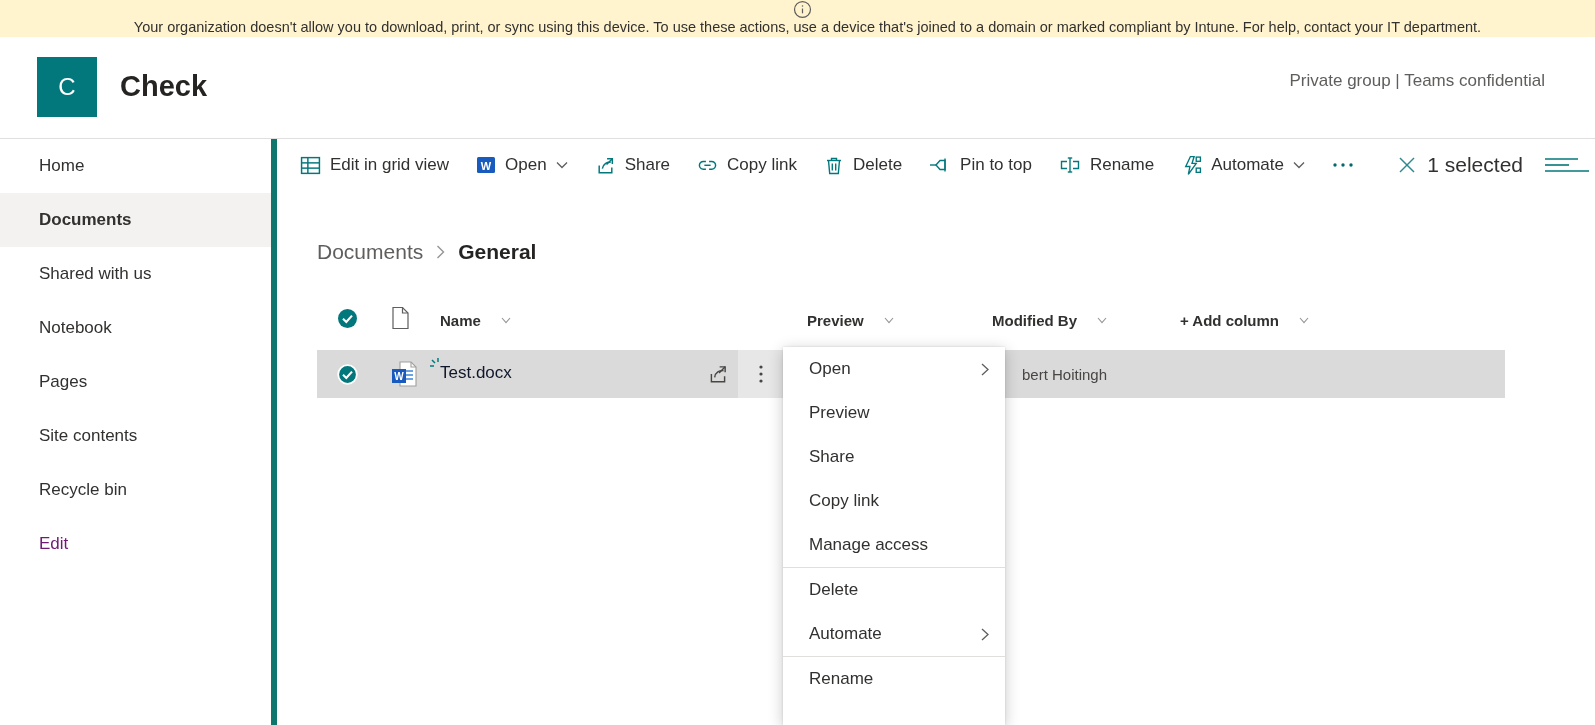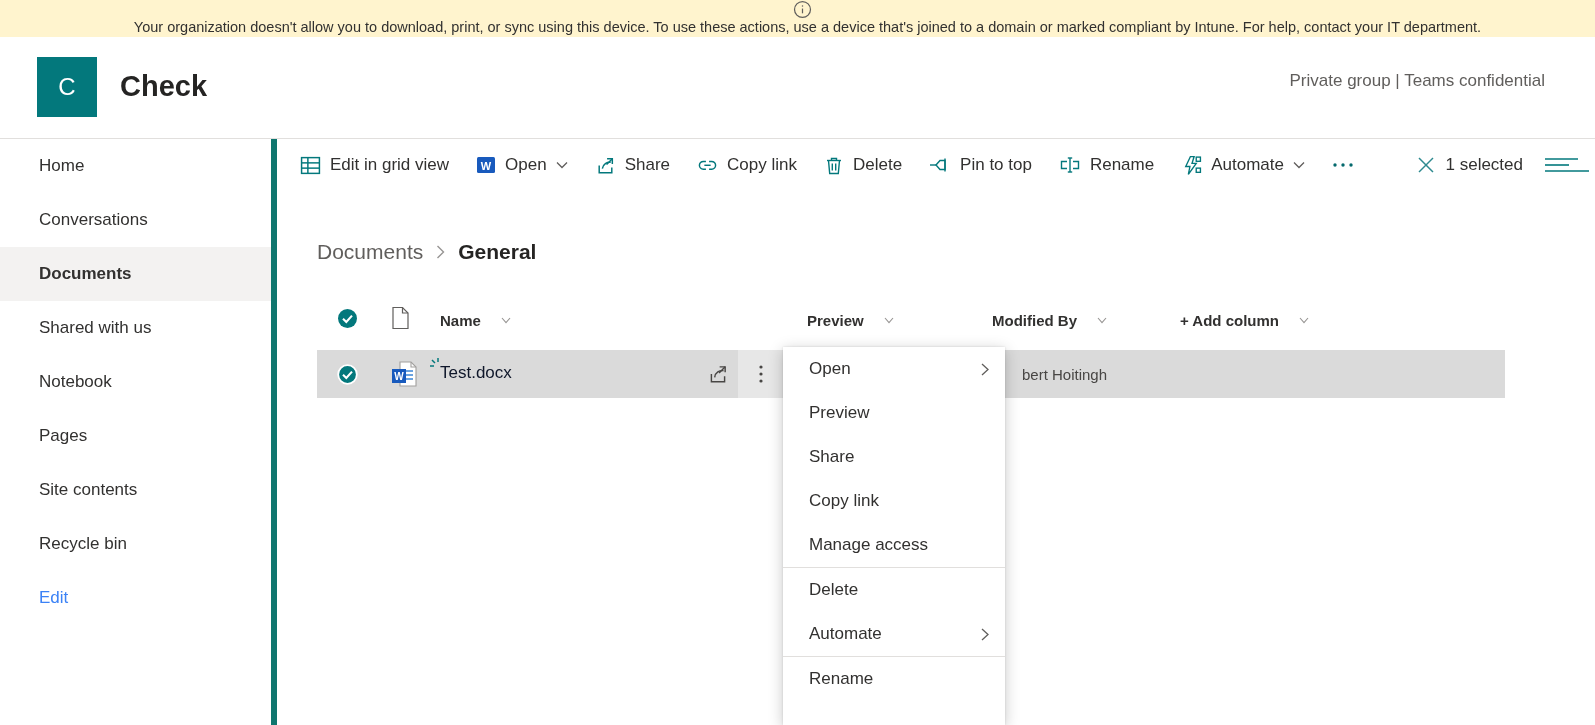--- a/index.html
+++ b/index.html
@@ -23,30 +23,30 @@
   .site-privacy { position:absolute; right:50px; top:34px; font-size:17px; color:#605e5c; }
 
   .hline { position:absolute; top:138px; left:0; width:1595px; height:1px; background:#e1dfdd; }
 
   
   .sidebar { position:absolute; top:139px; left:0; width:277px; height:586px;
     background:#fff; border-right:6px solid #0f766e; }
   .nav-item { height:54px; display:flex; align-items:center; padding-left:39px;
     font-size:17px; color:#323130; cursor:pointer; }
   .nav-item.sel { background:#f3f2f1; font-weight:700; }
-  .nav-item.accent { color:#3b82f6; }
+  .nav-item.accent { color:#701a75; }
 
   
   .toolbar { position:absolute; top:139px; left:278px; width:1317px; height:52px;
     background:#fff; display:flex; align-items:center; padding-left:22px; }
   .tb-item { display:flex; align-items:center; gap:9px; margin-right:27px;
     font-size:17px; color:#323130; cursor:pointer; white-space:nowrap; }
   .tb-right { position:absolute; right:0; top:0; height:52px; display:flex;
     align-items:center; }
-  .sel-count { display:flex; align-items:center; gap:12px; font-size:17px;
+  .sel-count { display:flex; align-items:center; gap:12px; font-size:21px;
     color:#323130; margin-right:22px; cursor:pointer; }
   .view-ic { margin-right:0; width:50px; overflow:hidden; cursor:pointer; }
 
   
   .breadcrumb { position:absolute; top:240px; left:317px; display:flex;
     align-items:center; gap:13px; font-size:21px; }
   .bc-root { color:#605e5c; cursor:pointer; }
   .bc-cur  { color:#252423; font-weight:700; cursor:pointer; }
 
   
@@ -90,21 +90,20 @@
 
 <div class="site-header">
   <div class="site-logo">C</div>
   <div class="site-title">Check</div>
   <div class="site-privacy">Private group | Teams confidential</div>
 </div>
 <div class="hline"></div>
 
 <div class="sidebar">
   <div class="nav-item">Home</div>
-  <div class="nav-item">Conversations</div>
   <div class="nav-item sel">Documents</div>
   <div class="nav-item">Shared with us</div>
   <div class="nav-item">Notebook</div>
   <div class="nav-item">Pages</div>
   <div class="nav-item">Site contents</div>
   <div class="nav-item">Recycle bin</div>
   <div class="nav-item accent">Edit</div>
 </div>
 
 <div class="toolbar">

